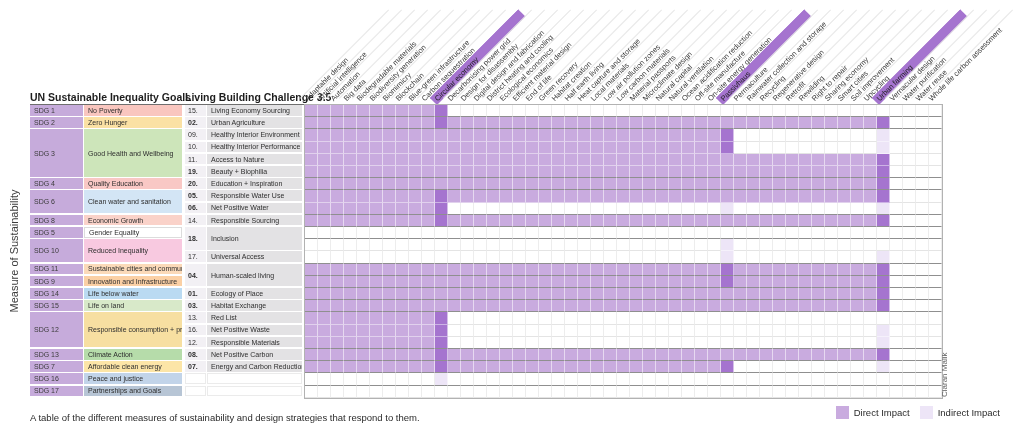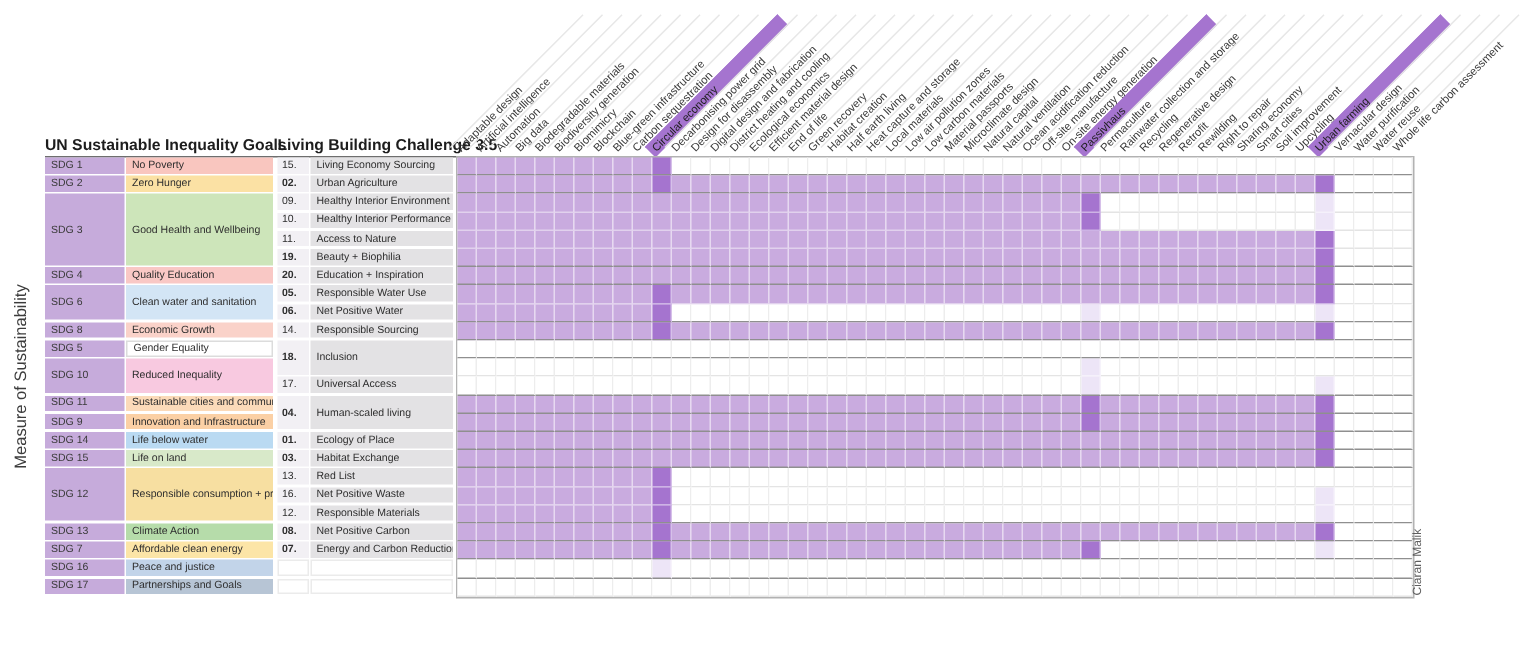--- a/index.html
+++ b/index.html
@@ -1396,14 +1396,21 @@
         <div class="mcell" style="width: 13px; background: rgb(255, 255, 255); border-right: 1px solid rgb(237, 237, 237); border-bottom: 1px solid rgb(228, 228, 228);"></div>
         <div class="mcell" style="width: 13px; background: rgb(255, 255, 255); border-right: 1px solid rgb(237, 237, 237); border-bottom: 1px solid rgb(228, 228, 228);"></div>
         <div class="mcell" style="width: 13px; background: rgb(255, 255, 255); border-right: 1px solid rgb(237, 237, 237); border-bottom: 1px solid rgb(228, 228, 228);"></div>
         <div class="mcell" style="width: 13px; background: rgb(255, 255, 255); border-right: 1px solid rgb(237, 237, 237); border-bottom: 1px solid rgb(228, 228, 228);"></div>
         <div class="mcell" style="width: 13px; background: rgb(255, 255, 255); border-right: 1px solid rgb(237, 237, 237); border-bottom: 1px solid rgb(228, 228, 228);"></div>
         <div class="mcell" style="width: 13px; background: rgb(255, 255, 255); border-right: 1px solid rgb(237, 237, 237); border-bottom: 1px solid rgb(228, 228, 228);"></div>
       </div>
     </div>
 
   <div class="credit">Ciaran Malik</div>
+  <div class="caption">A table of the different measures of sustainability and design strategies that respond to them.</div>
 
+  <div class="legend">
+    <span class="sw" id="sw-direct" style="background: rgb(201, 171, 223);"></span>
+    <span class="lab">Direct Impact</span>
+    <span class="sw" id="sw-indirect" style="background: rgb(237, 229, 247);"></span>
+    <span class="lab">Indirect Impact</span>
+  </div>
 </div>
 
 </body></html>

